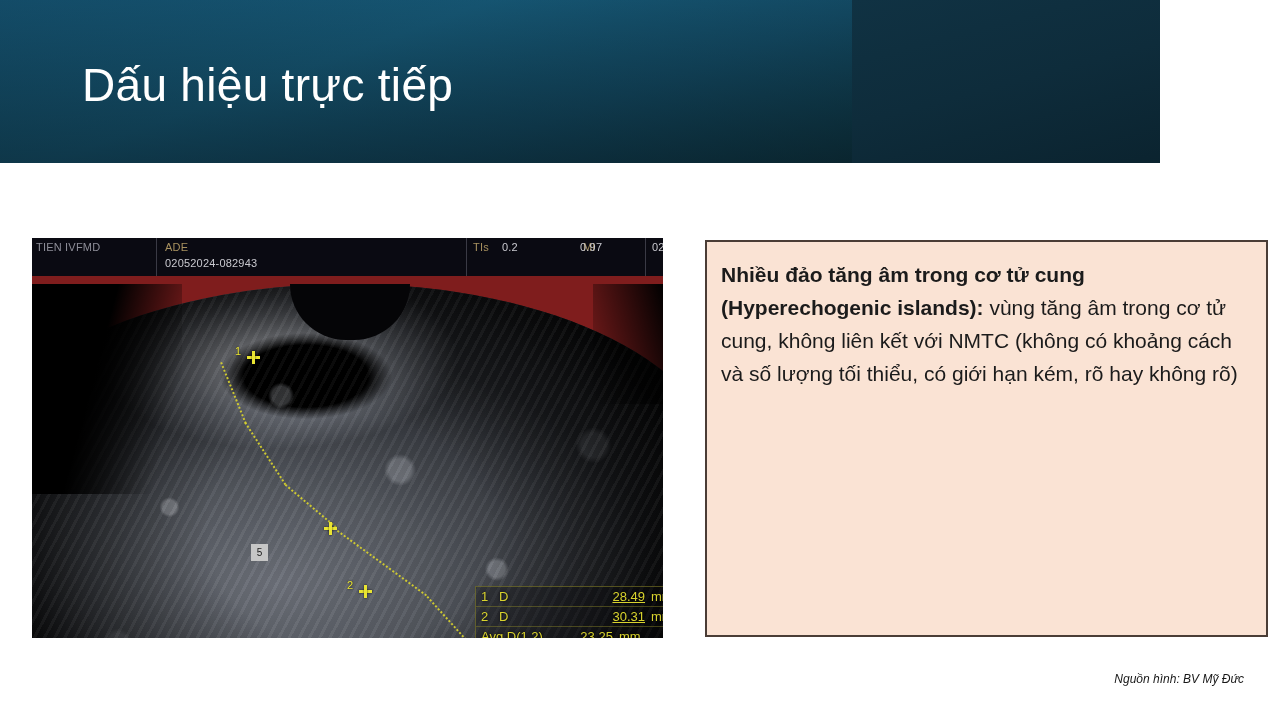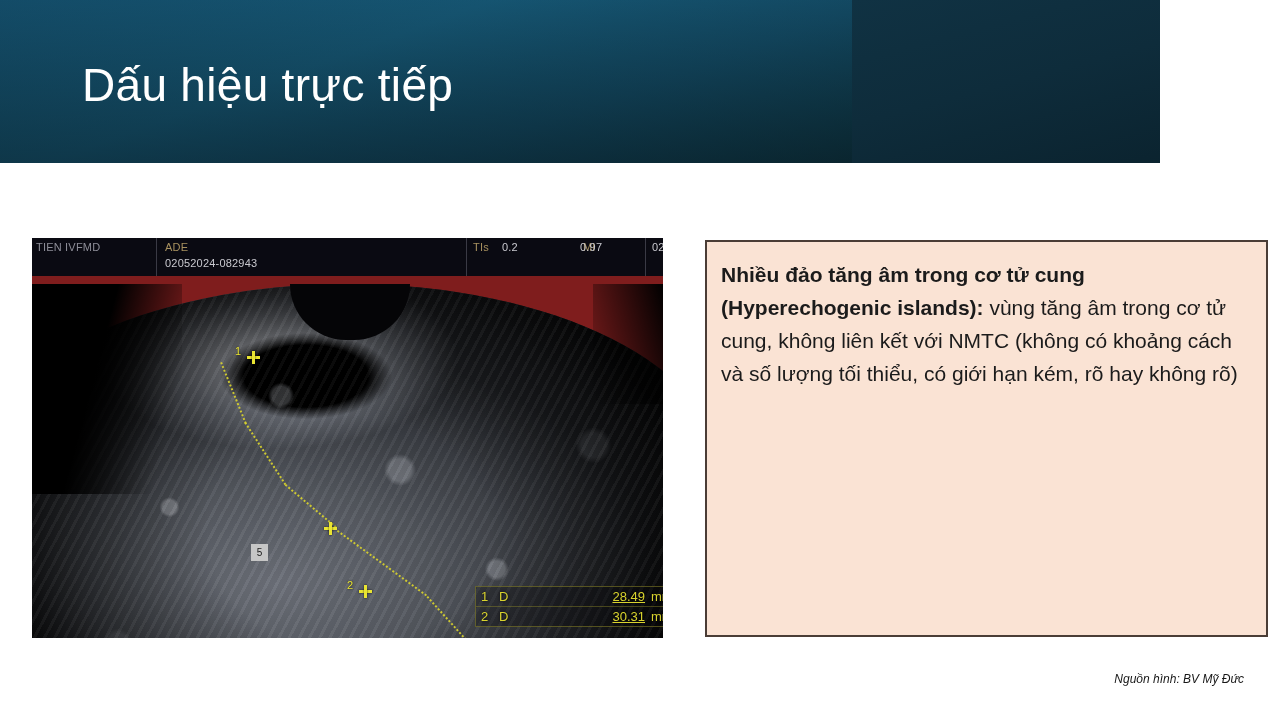--- a/index.html
+++ b/index.html
@@ -333,20 +333,26 @@
       <span class="mm-lbl">D</span>
       <span class="mm-val">28.49</span>
       <span class="mm-unit">mm</span>
     </div>
     <div class="us-measure-row">
       <span class="mm-no">2</span>
       <span class="mm-lbl">D</span>
       <span class="mm-val">30.31</span>
       <span class="mm-unit">mm</span>
     </div>
+    <div class="us-measure-row avg">
+      <span class="mm-no">Avg D(1,2)</span>
+
+      <span class="mm-val">23.25</span>
+      <span class="mm-unit">mm</span>
+    </div>
   </div>
 </div>
 
 <div class="callout">
   <div class="callout-body">
     <b>Nhiều đảo tăng âm trong cơ tử cung (Hyperechogenic islands):</b><span> vùng tăng âm trong cơ tử cung, không liên kết với NMTC (không có khoảng cách và số lượng tối thiểu, có giới hạn kém, rõ hay không rõ)</span>
   </div>
 </div>
 
 <div class="source">Nguồn hình: BV Mỹ Đức</div>

